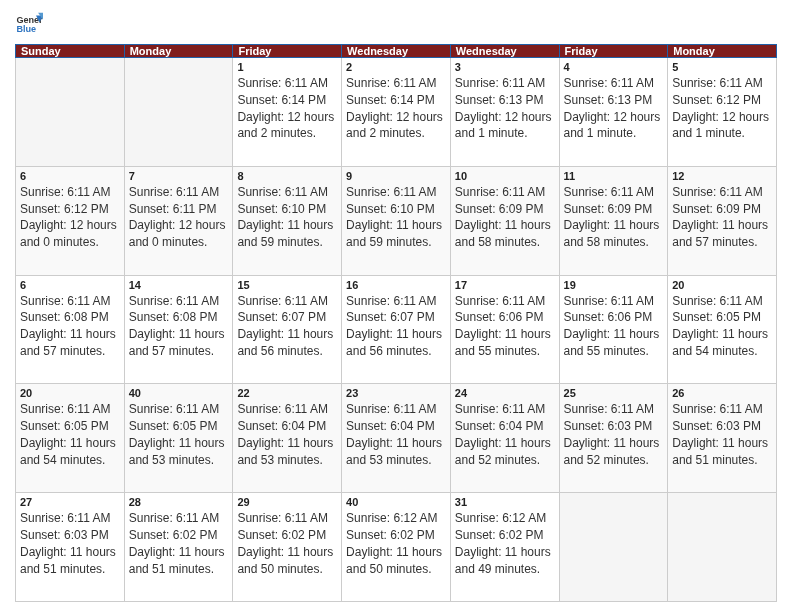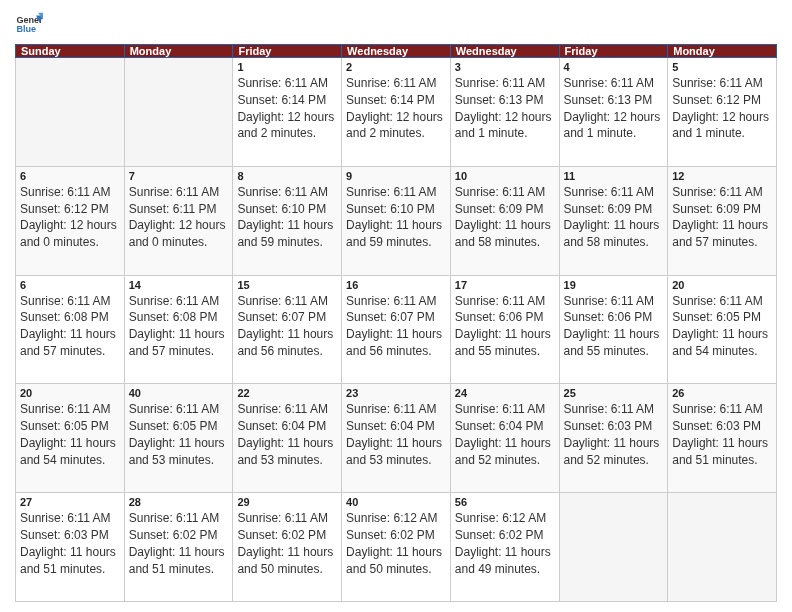--- a/index.html
+++ b/index.html
@@ -337,21 +337,21 @@
 and 50 minutes.</div>
           </td>
           <td>
             <div class="day-number">40</div>
             <div class="day-info" style="white-space: pre-line;">Sunrise: 6:12 AM
 Sunset: 6:02 PM
 Daylight: 11 hours
 and 50 minutes.</div>
           </td>
           <td>
-            <div class="day-number">56</div>
+            <div class="day-number">31</div>
             <div class="day-info" style="white-space: pre-line;">Sunrise: 6:12 AM
 Sunset: 6:02 PM
 Daylight: 11 hours
 and 49 minutes.</div>
           </td>
           <td class="empty"></td>
           <td class="empty"></td>
         </tr>
       </tbody>
   </table>

